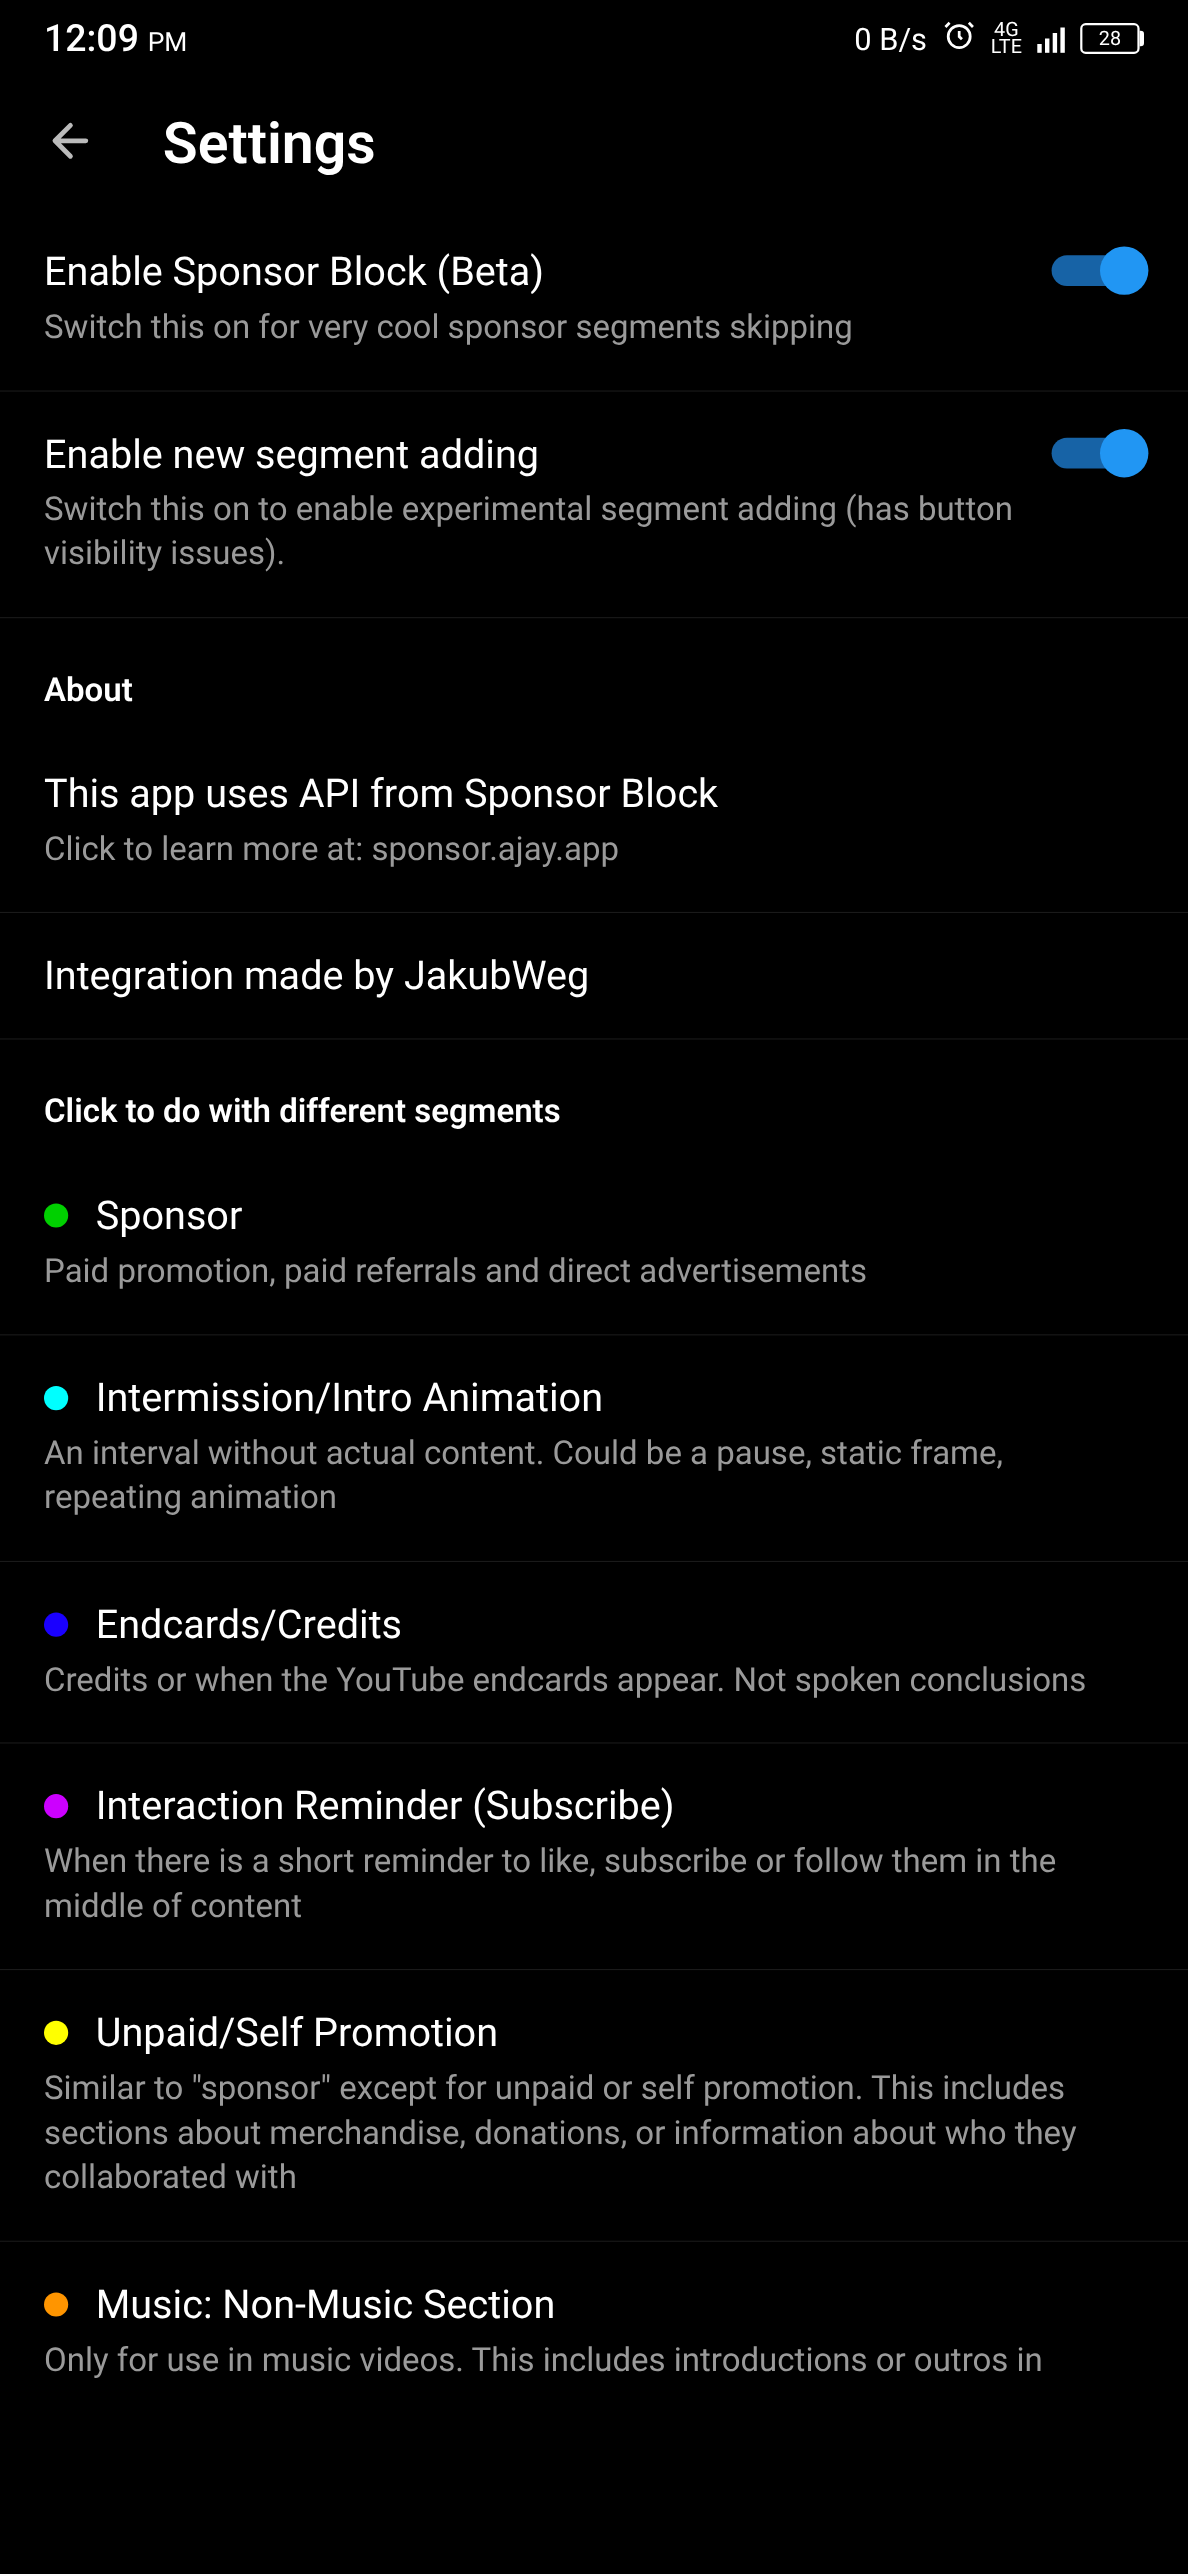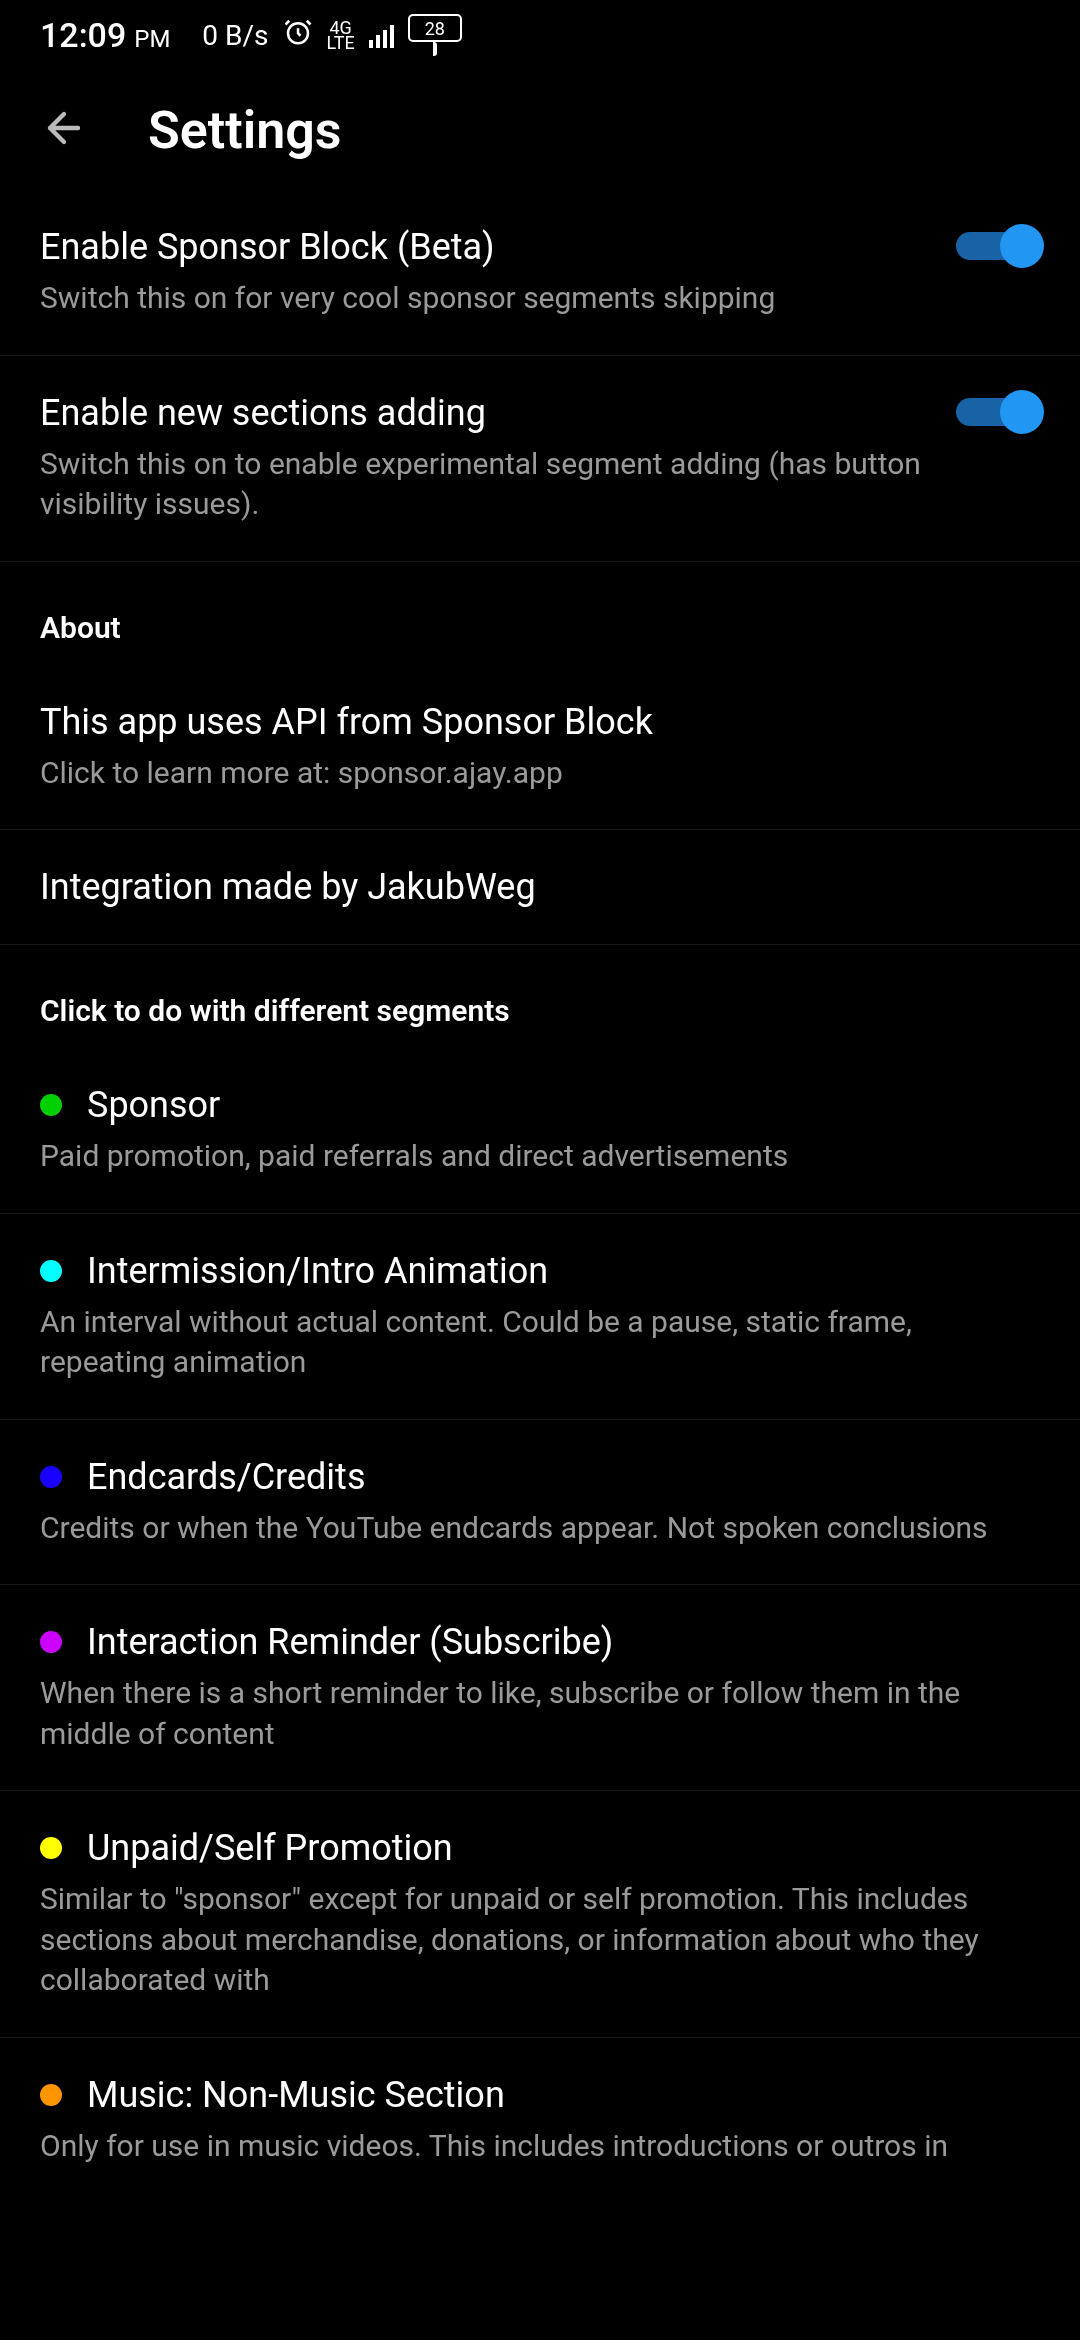--- a/index.html
+++ b/index.html
@@ -8,35 +8,34 @@
       height: 2340px;
       background: #000;
       color: #fff;
       font-family: Roboto, -apple-system, sans-serif;
       overflow: hidden;
     }
     .status-bar {
       height: 70px;
       display: flex;
       align-items: center;
-      justify-content: flex-start;
+      justify-content: space-between;
       padding: 0 40px;
       font-size: 28px;
       gap: 32px;
     }
     .status-left { display: flex; align-items: baseline; gap: 8px; }
     .status-time { font-size: 34px; font-weight: 500; }
     .status-ampm { font-size: 24px; }
     .status-right { display: flex; align-items: center; gap: 14px; }
     .status-net { font-size: 28px; }
     .status-4g { font-size: 18px; line-height: 0.85; text-align: center; }
     .battery {
       display: flex;
       align-items: center;
-      flex-direction: column;
     }
     .battery-body {
       width: 54px;
       height: 28px;
       border: 2px solid #fff;
       border-radius: 5px;
       position: relative;
       display: flex;
       align-items: center;
       justify-content: center;
@@ -188,21 +187,21 @@
       <div class="row-sub">Switch this on for very cool sponsor segments skipping</div>
     </div>
     <div class="switch on">
       <div class="switch-track"></div>
         <div class="switch-thumb"></div>
     </div>
   </div>
 
   <div class="row row-toggle">
     <div class="row-text">
-      <div class="row-title">Enable new sections adding</div>
+      <div class="row-title">Enable new segment adding</div>
       <div class="row-sub">Switch this on to enable experimental segment adding (has button visibility issues).</div>
     </div>
     <div class="switch on">
       <div class="switch-track"></div>
         <div class="switch-thumb"></div>
     </div>
   </div>
 
   <div class="section-header">About</div>
 

